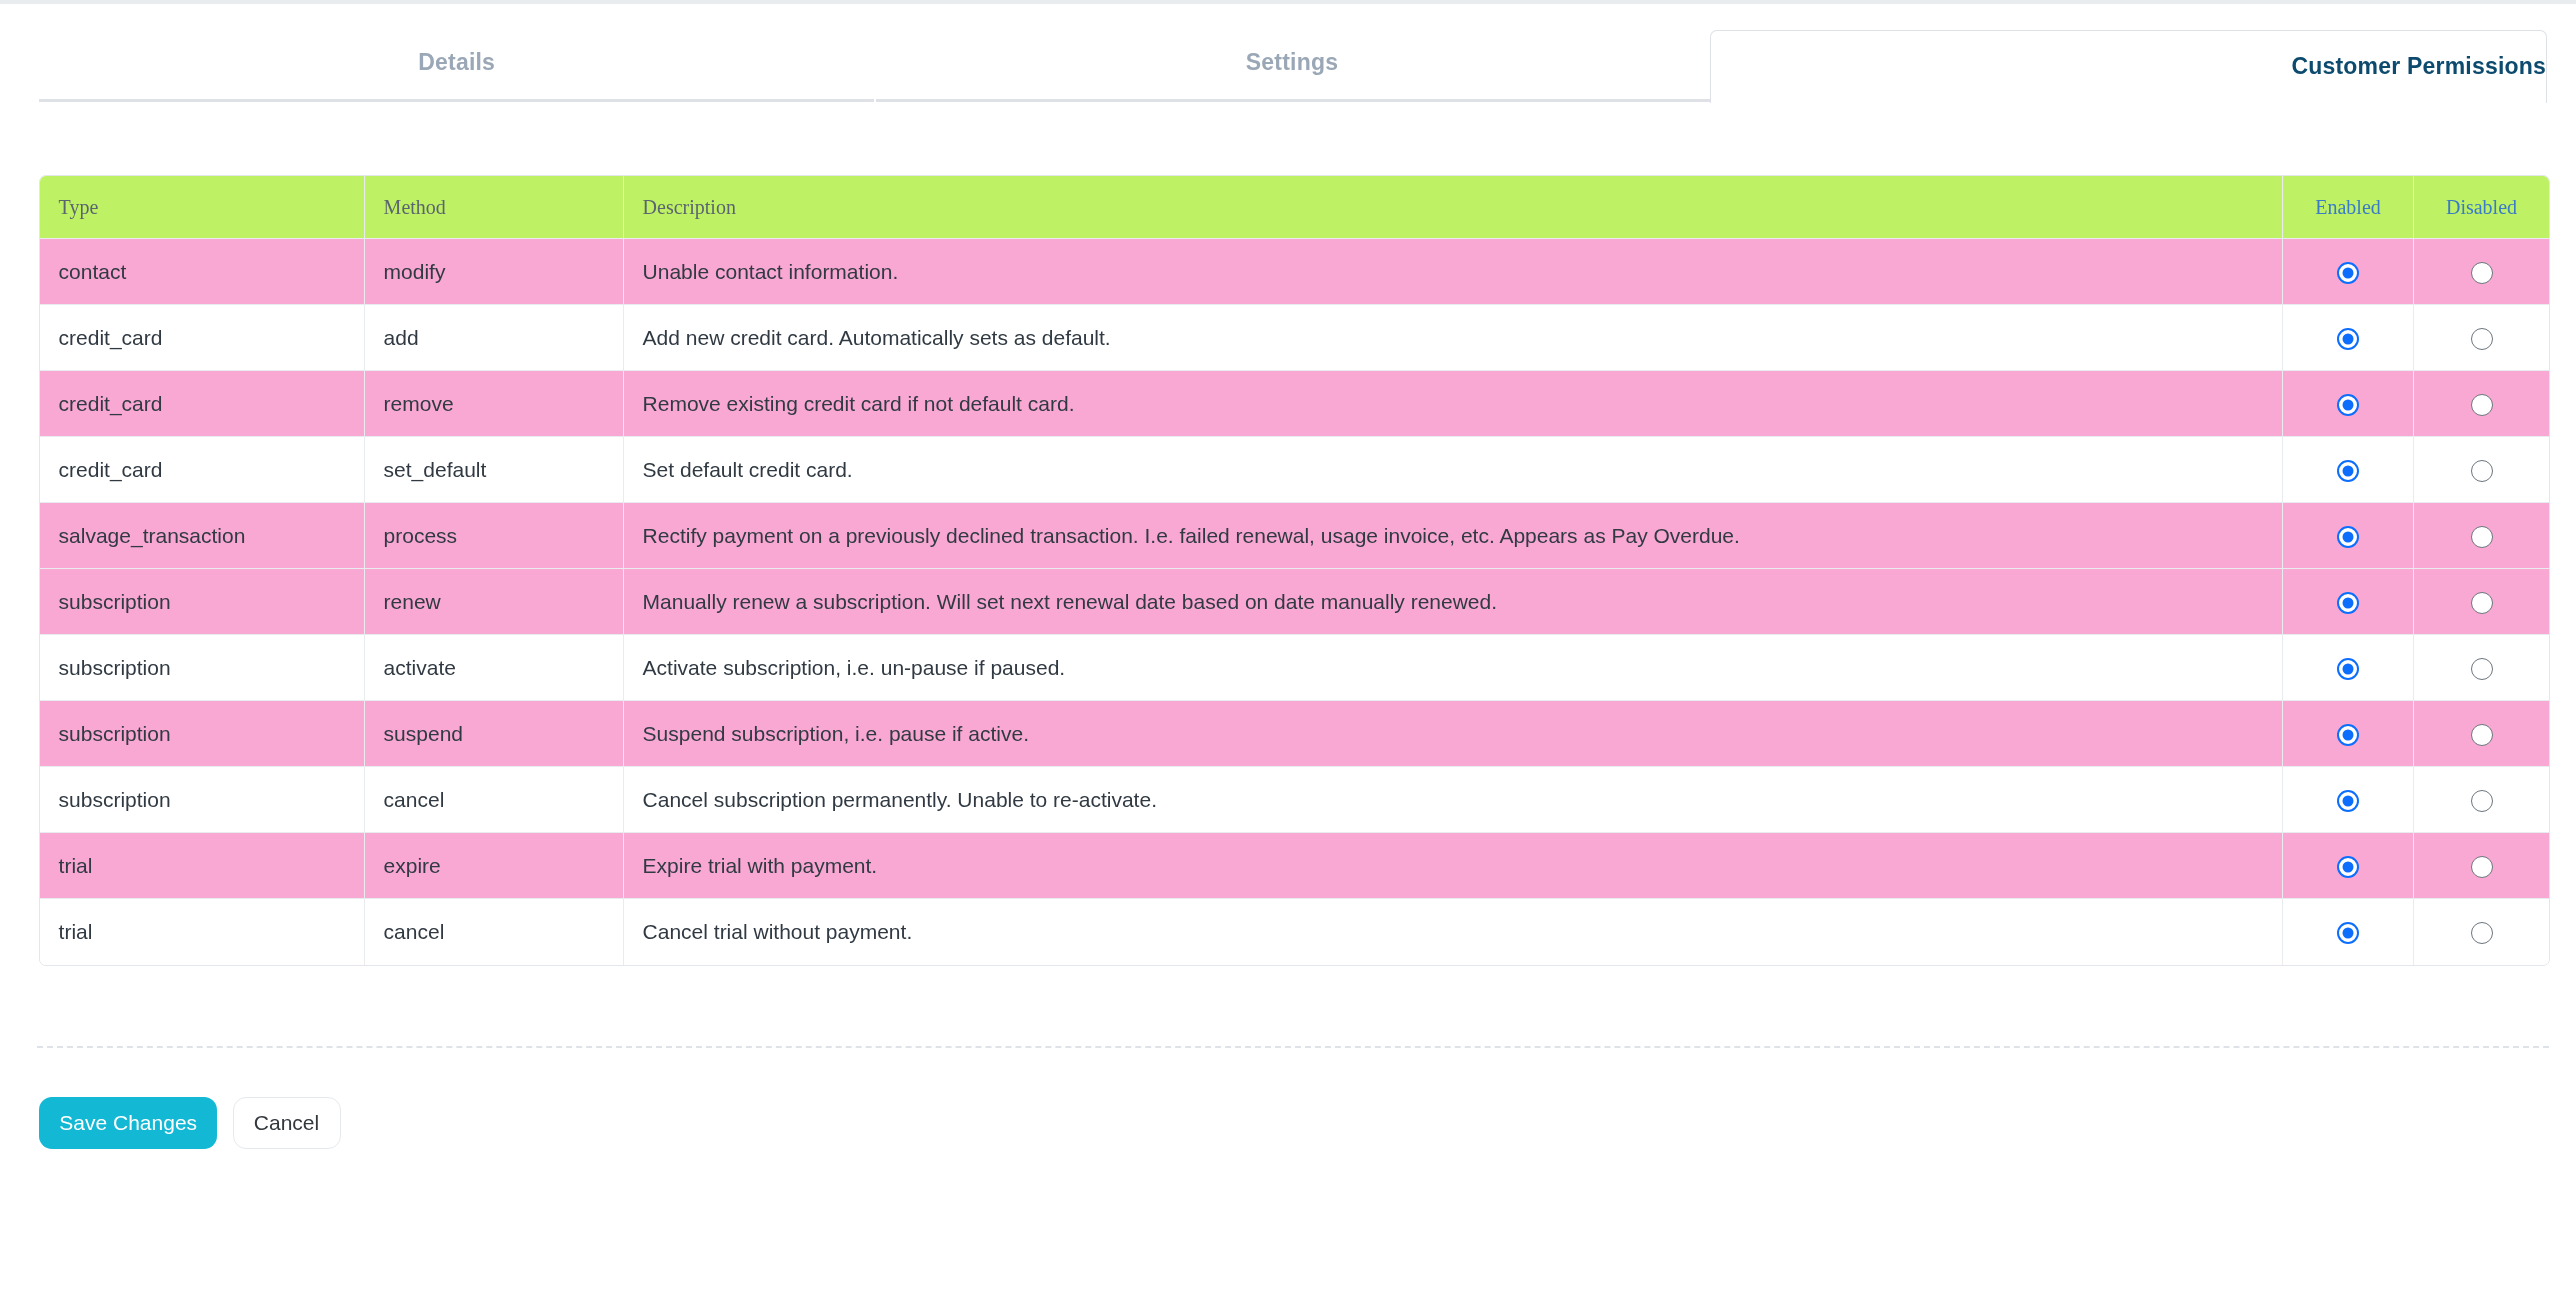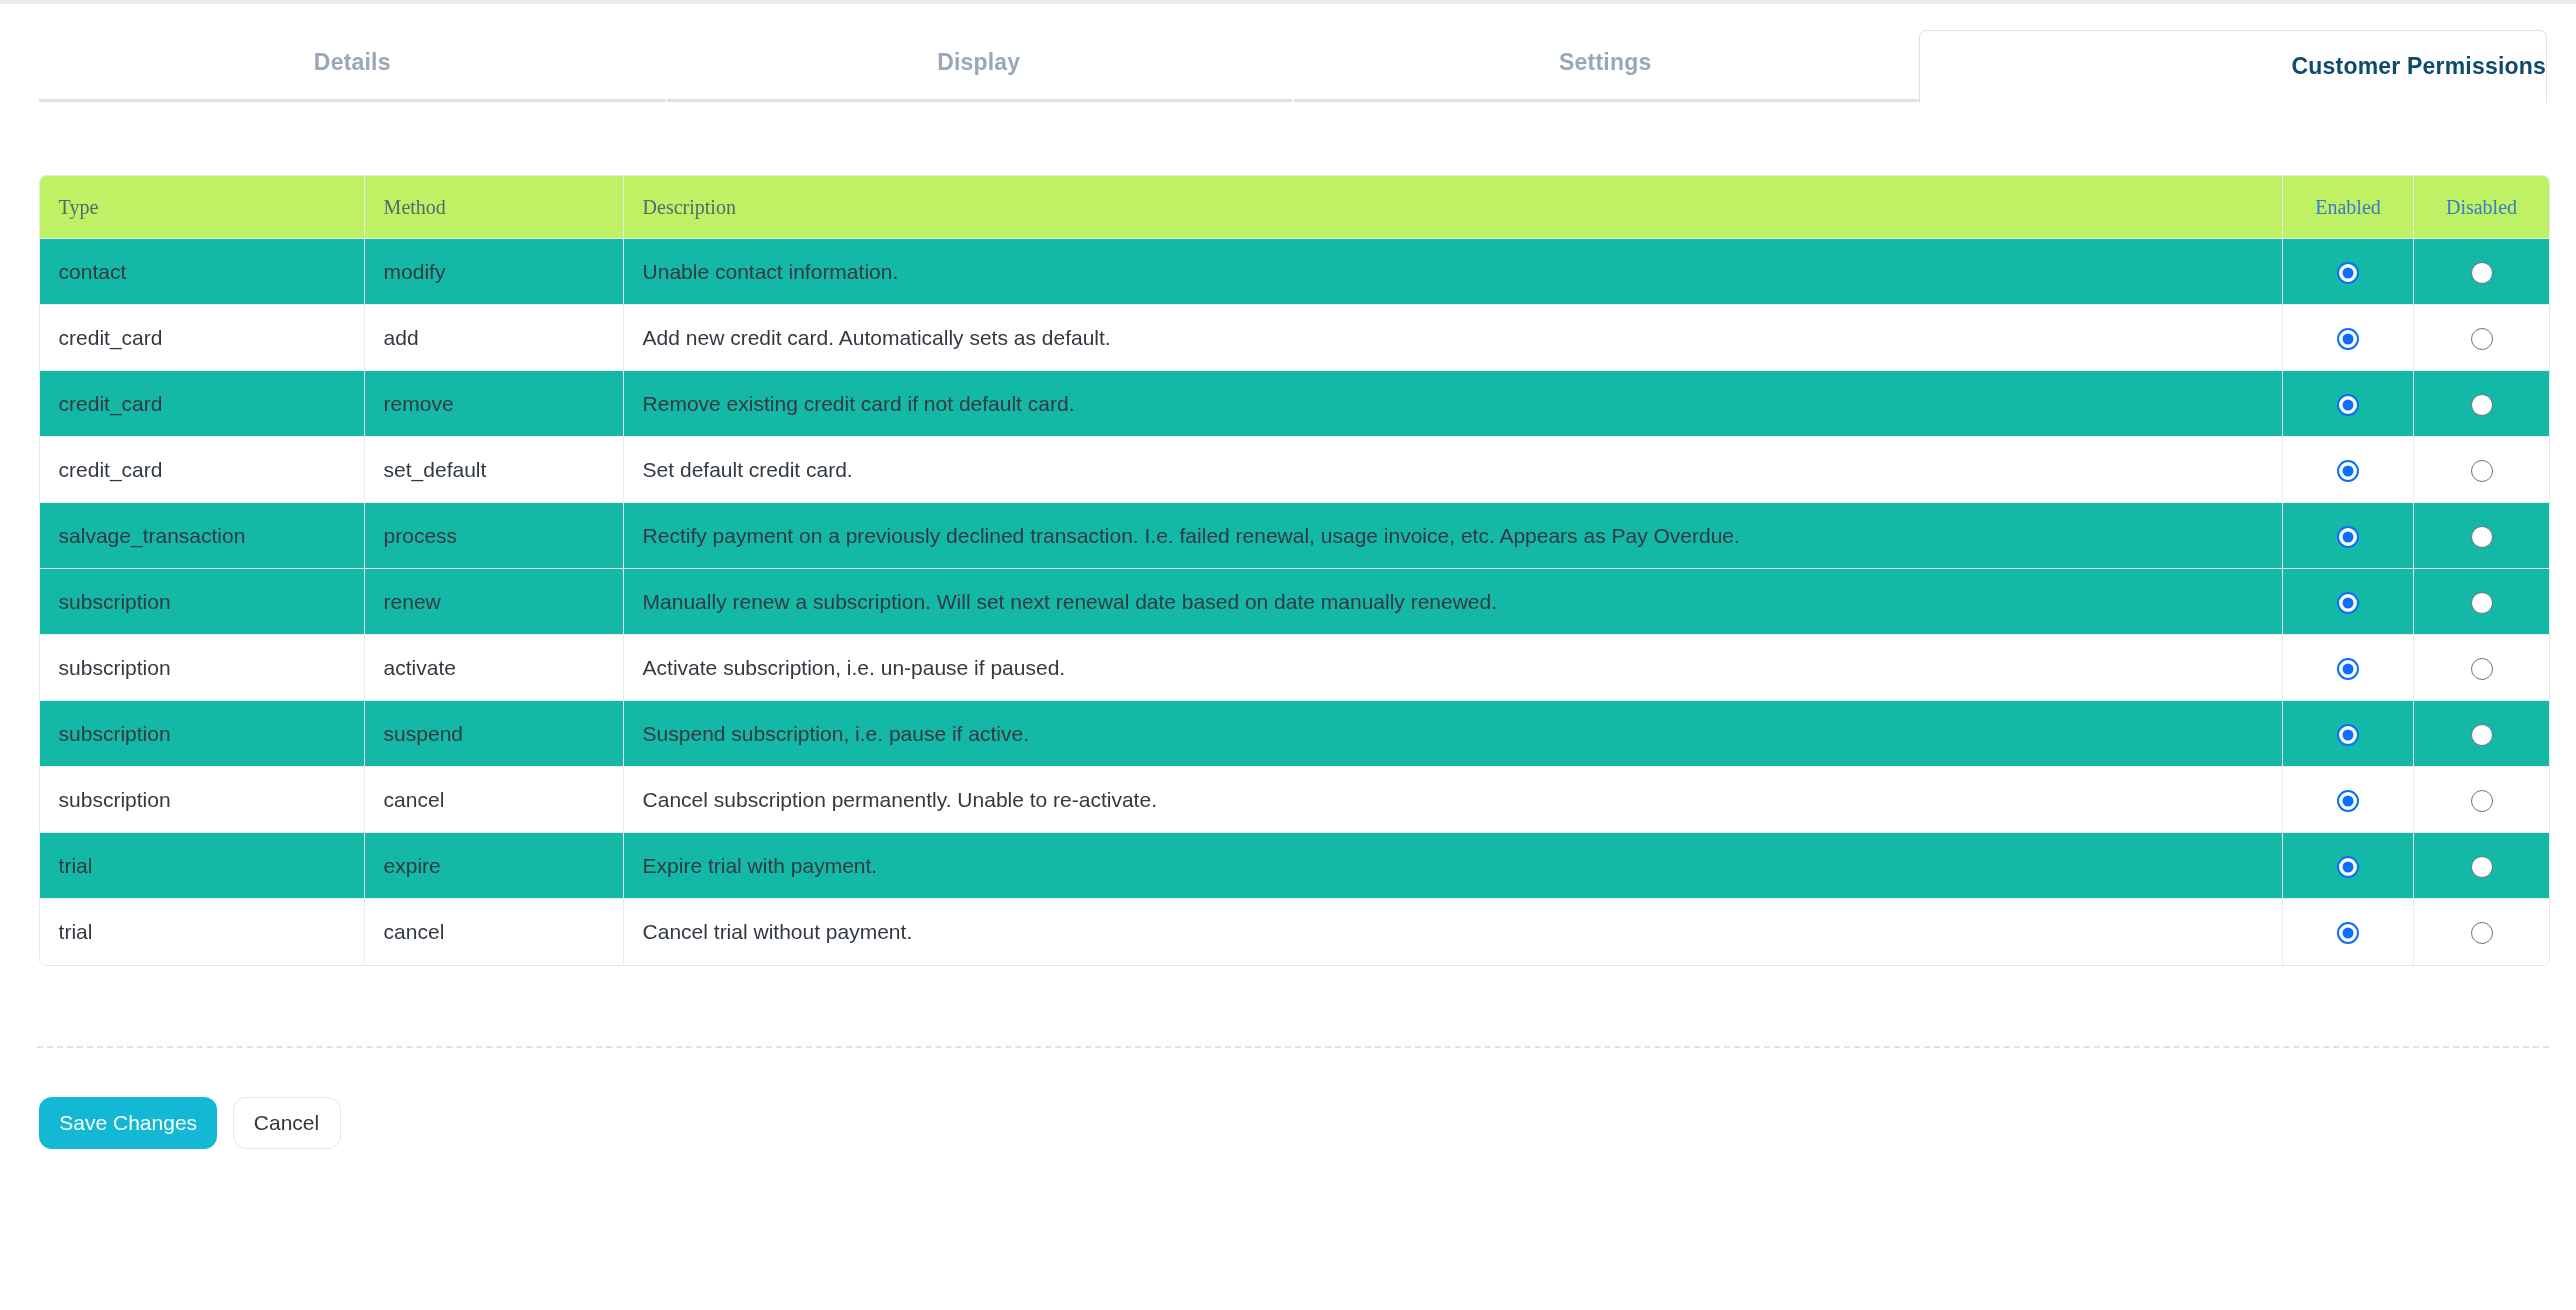--- a/index.html
+++ b/index.html
@@ -124,21 +124,21 @@
   }
   table.perm tbody td {
     font-size: 21px;
     color: #313a43;
     padding: 18.6px;
     height: 66px;
     vertical-align: middle;
     background: #ffffff;
   }
   table.perm tbody tr.odd td {
-    background: #14b8a6;
+    background: #f9a8d4;
   }
   table.perm td.radio-cell {
     text-align: center;
     padding: 18.6px 0;
   }
 
   
   col.c-type { width: 325px; }
   col.c-method { width: 259px; }
   col.c-desc  { width: 1659px; }
@@ -212,21 +212,20 @@
 </style>
 </head>
 <body>
 
 <div class="top-strip"></div>
 
 <div class="page">
 
   <div class="tabbar" id="tabbar">
       <div class="tab"><span>Details</span></div>
-      <div class="tab"><span>Display</span></div>
       <div class="tab"><span>Settings</span></div>
       <div class="tab active">
         <span>Customer Permissions</span>
       </div>
     </div>
 
   <div class="table-wrap">
     <table class="perm">
       <colgroup>
         <col class="c-type">

